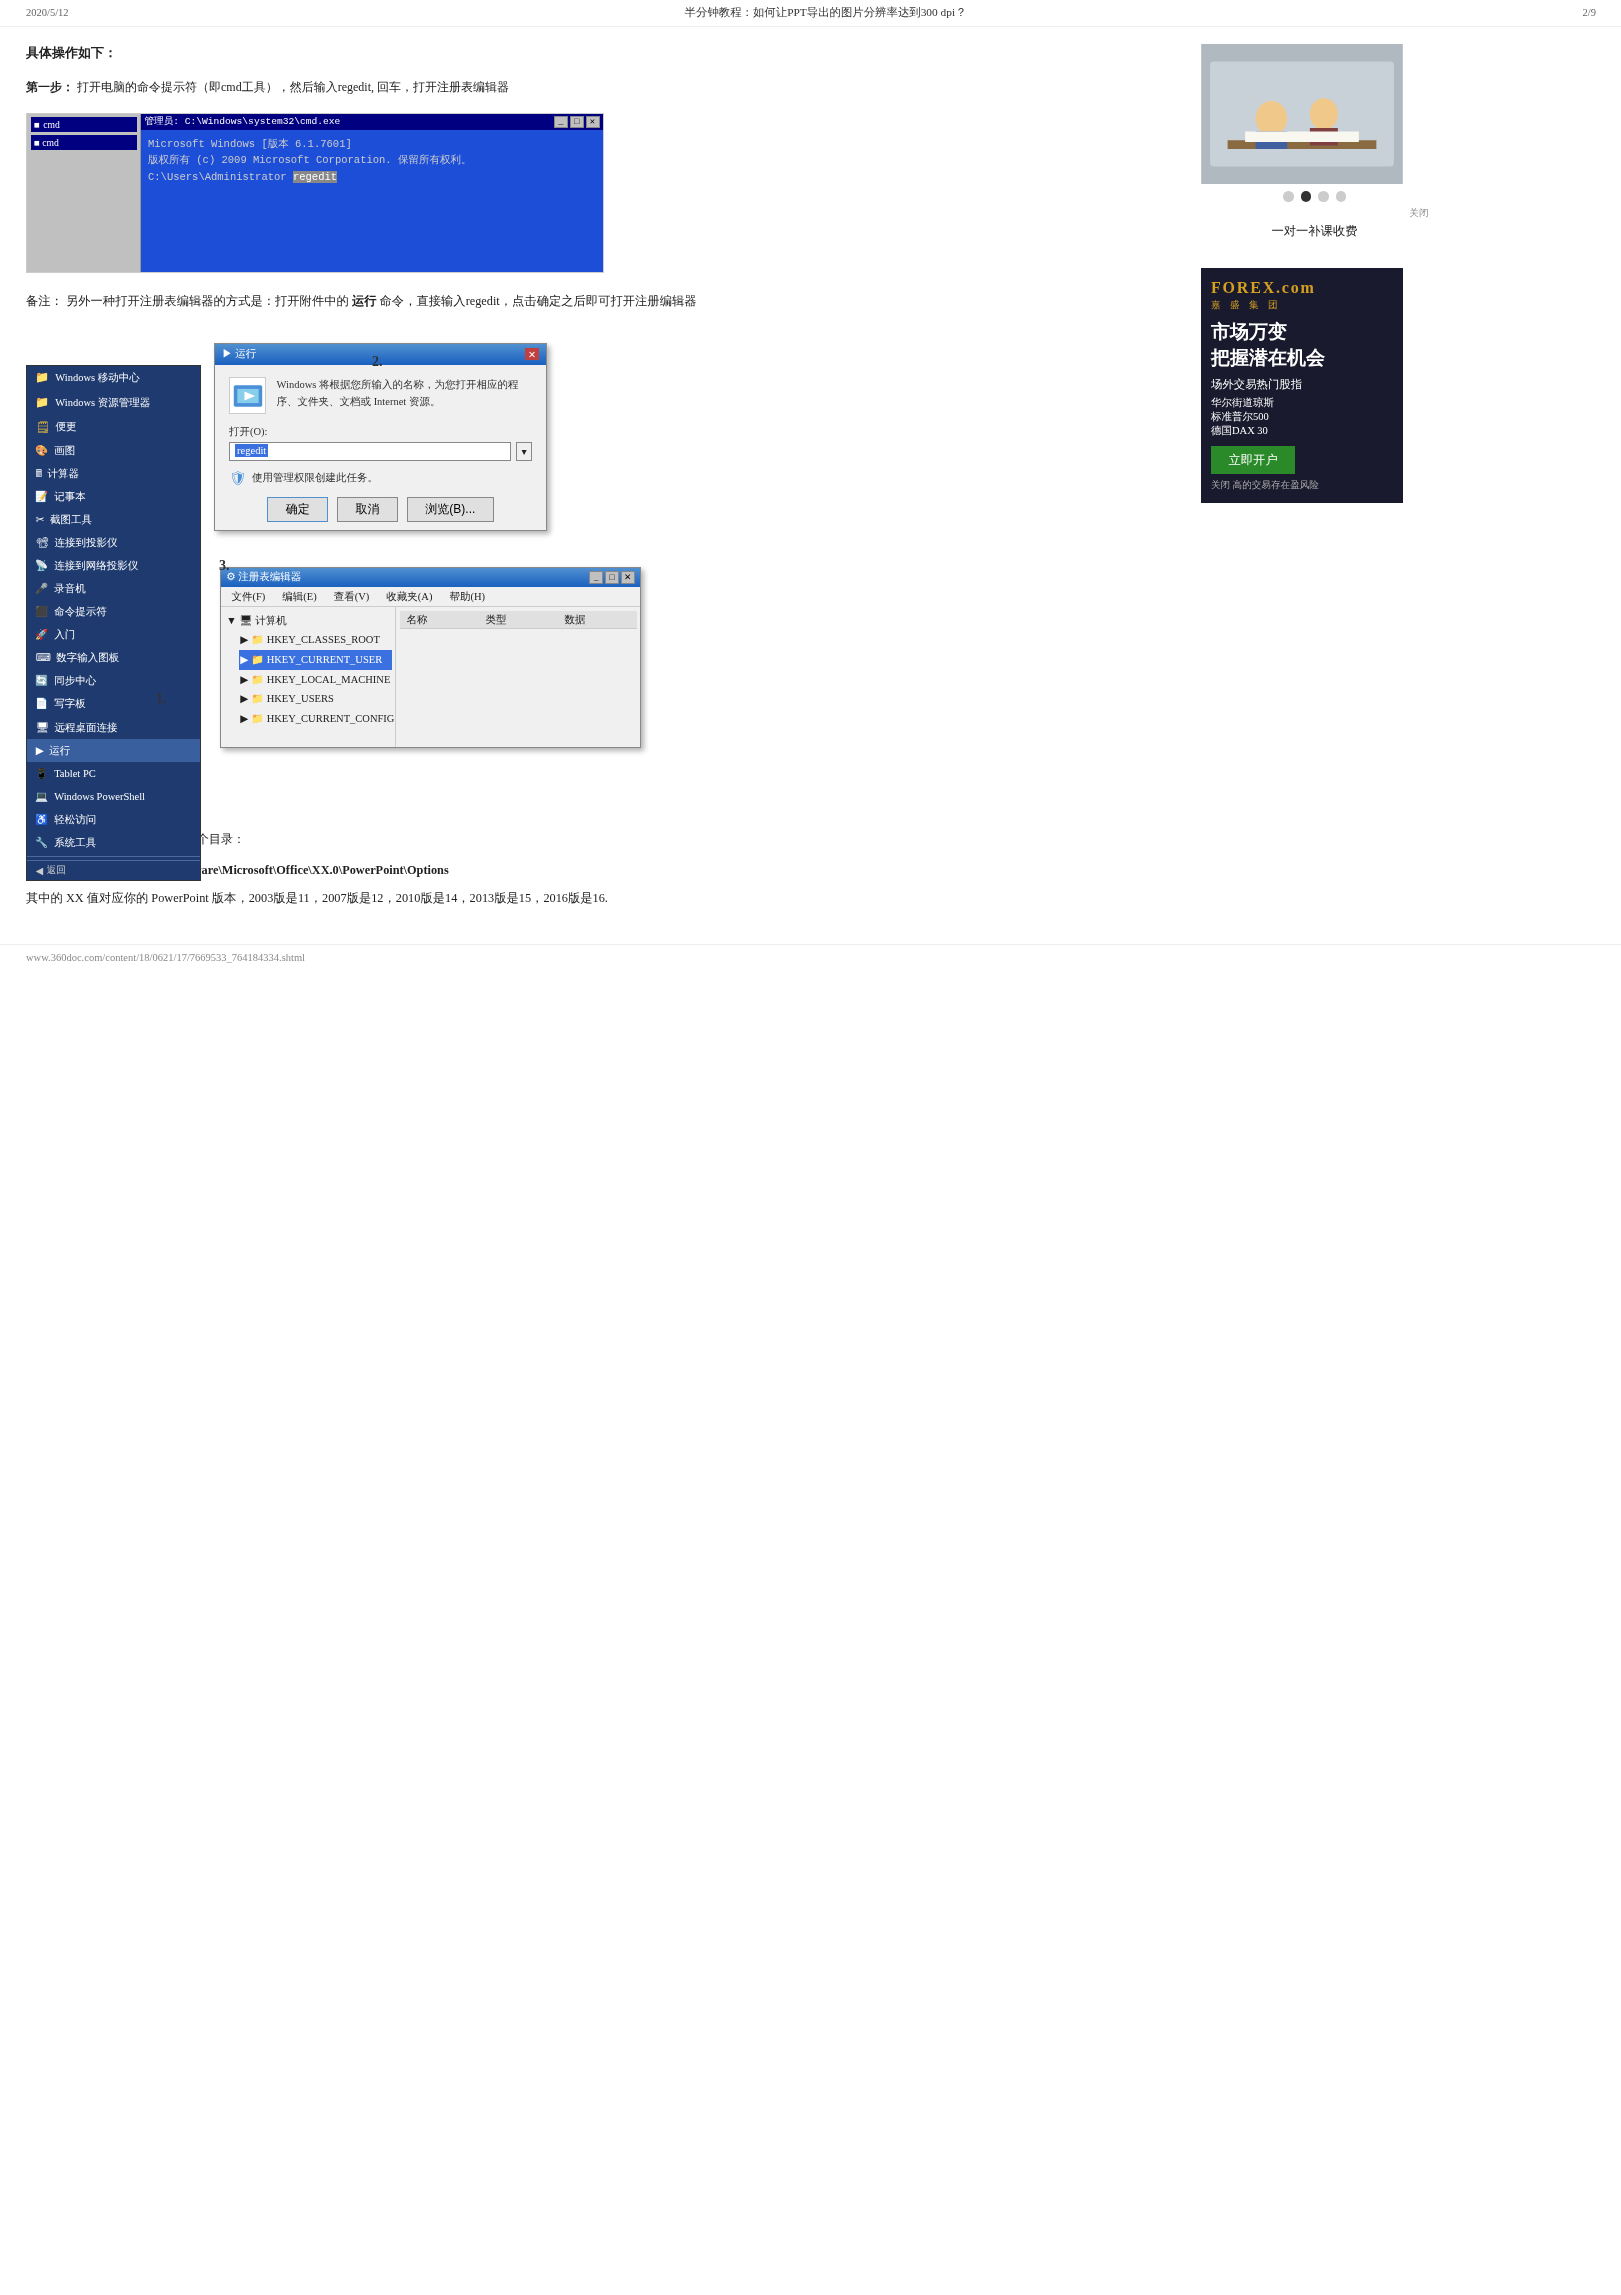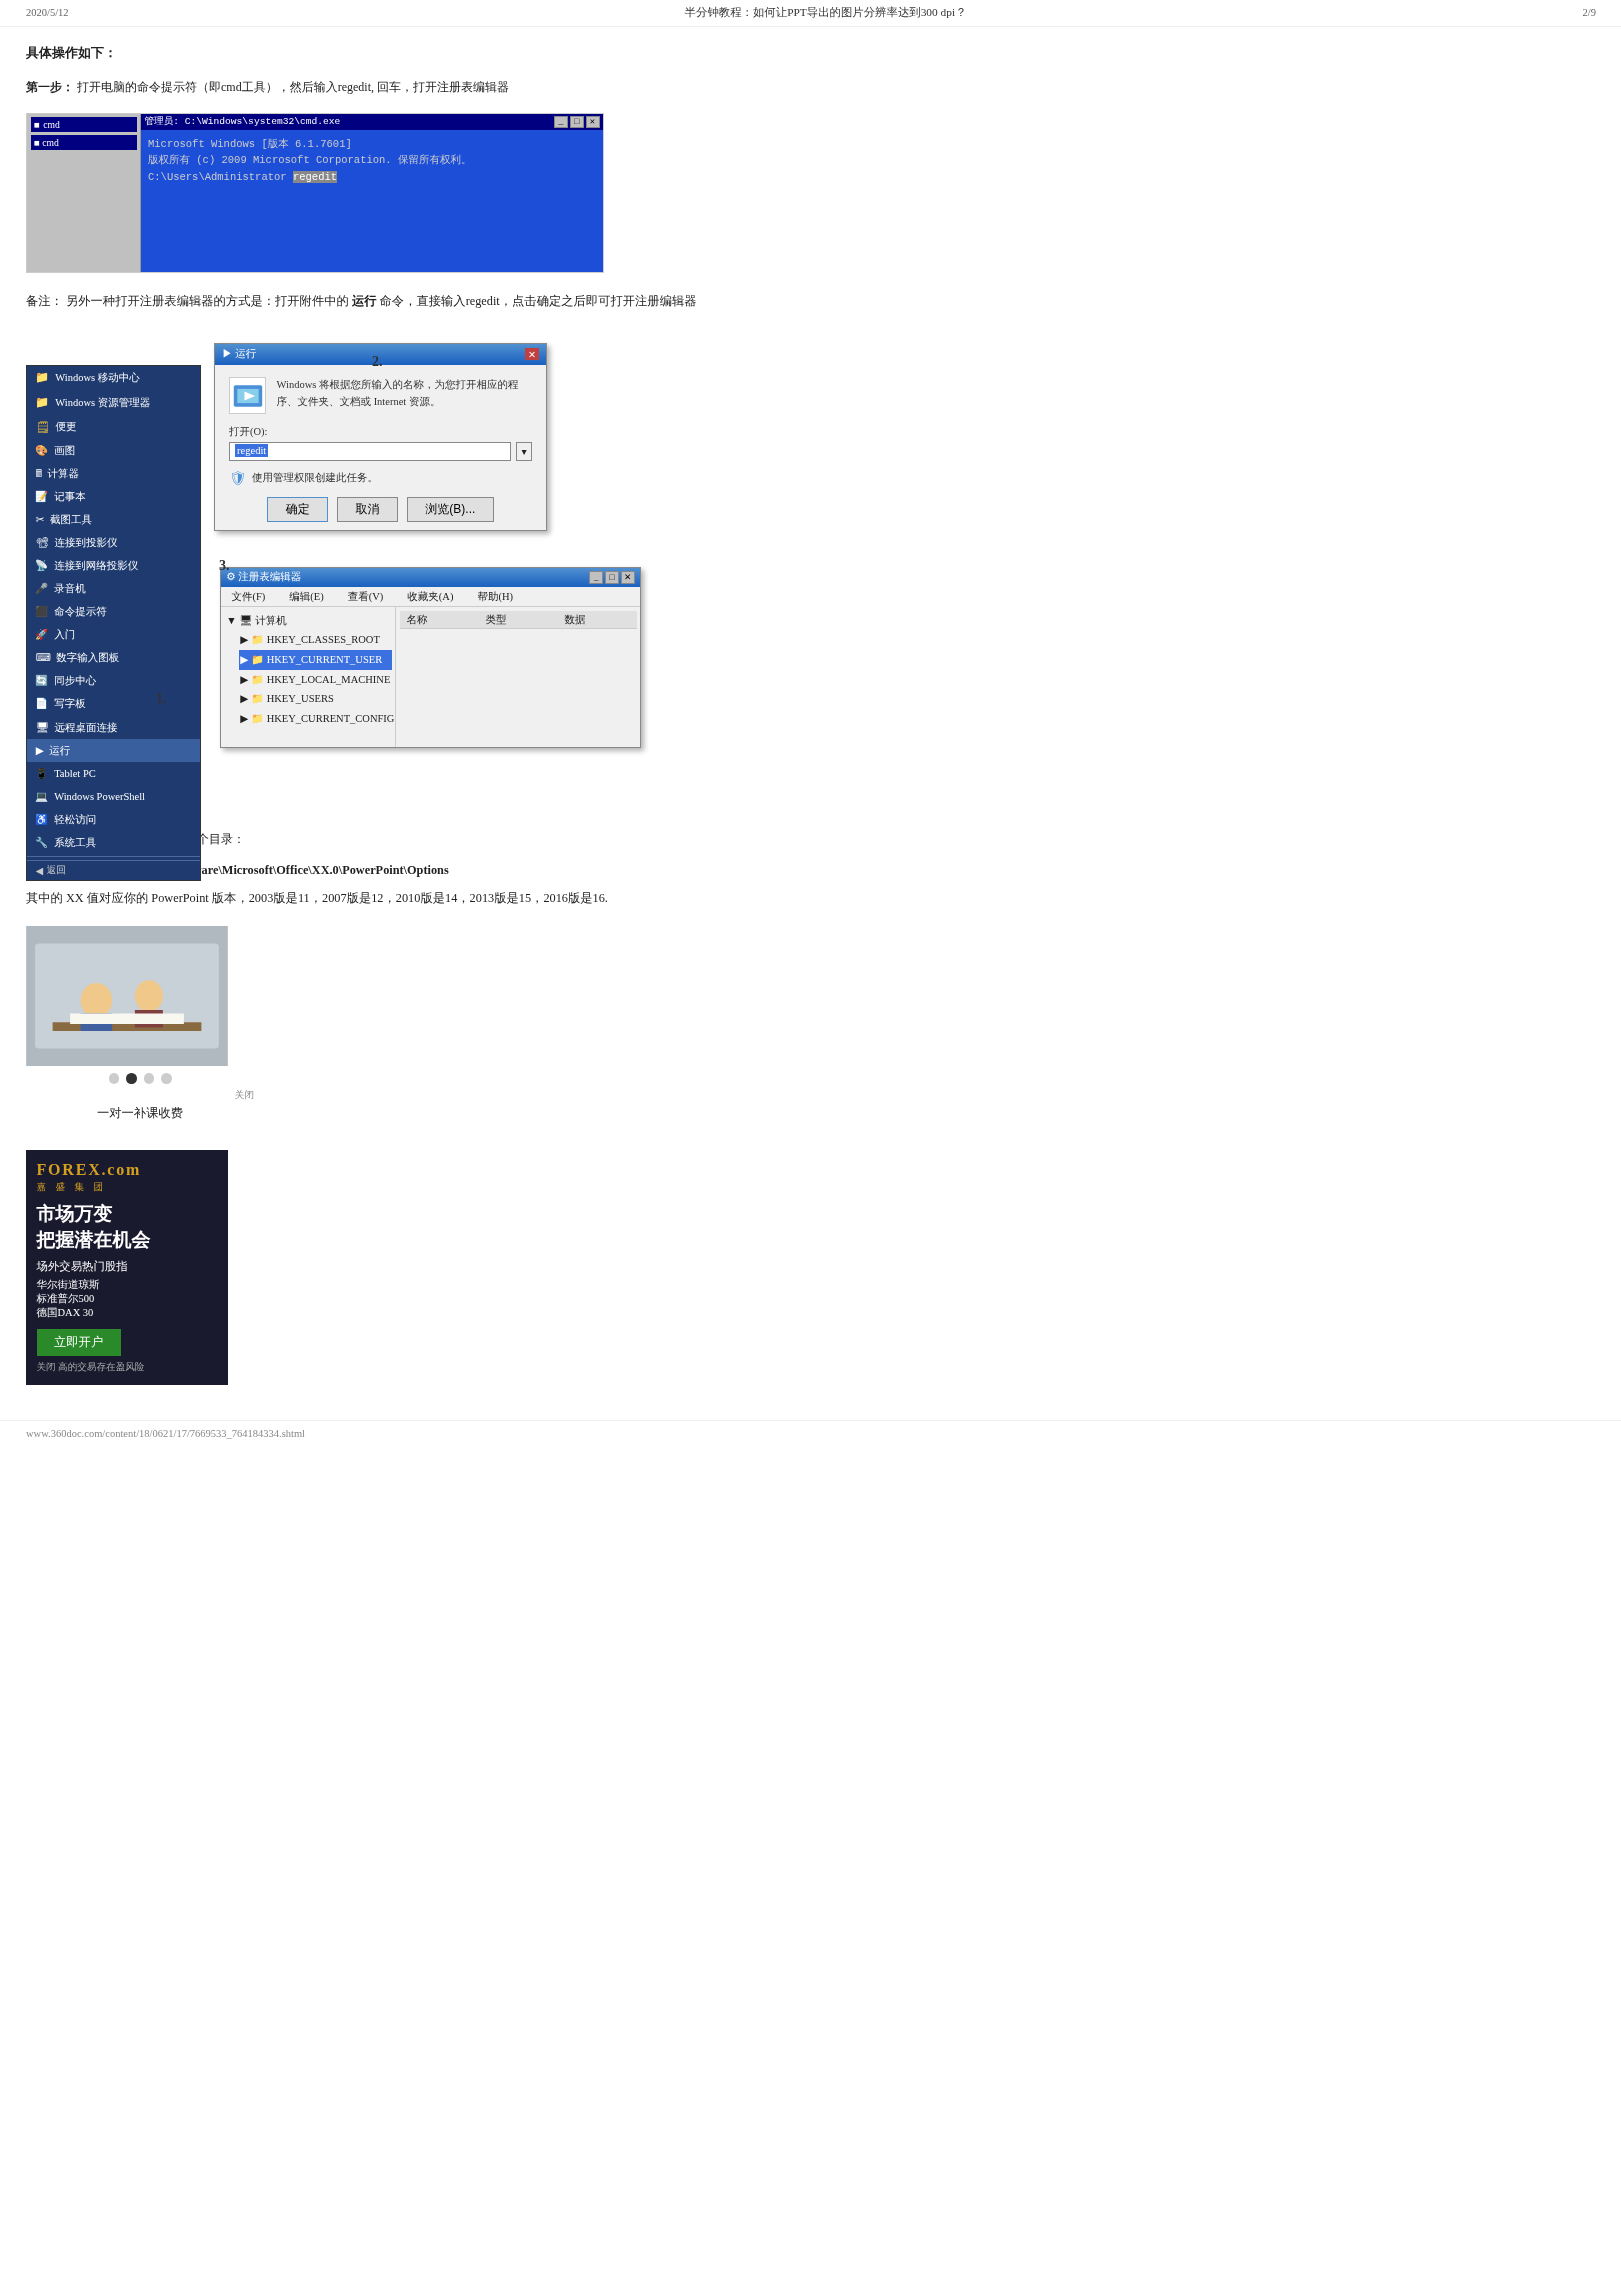--- a/index.html
+++ b/index.html
@@ -25,21 +25,21 @@
       font-size: 10.5px;
       color: #666;
       border-bottom: 0.9px solid #eee;
       background: #fff;
     }
     .top-bar-date { color: #666; }
     .top-bar-title { color: #333; font-size: 11.4px; }
     
     .main-layout {
       display: flex;
-      flex-direction: column;
+      flex-direction: row;
       padding: 17.5px 26px 0 26px;
       gap: 17.5px;
     }
     .content-area {
       flex: 1;
       max-width: 1157px;
     }
     .sidebar {
       width: 228px;
       flex-shrink: 0;
@@ -297,21 +297,21 @@
       padding: 2.6px 5.3px;
       font-size: 10.5px;
       display: flex;
       justify-content: space-between;
       align-items: center;
     }
     .regedit-menubar {
       background: #f0f0f0;
       border-bottom: 0.9px solid #ccc;
       display: flex;
-      gap: 10px;
+      gap: 3px;
       padding: 0.9px 3.5px;
     }
     .regedit-menu-item {
       padding: 1.8px 7px;
       font-size: 10.5px;
       cursor: pointer;
     }
     .regedit-body {
       display: flex;
       height: 140px;

